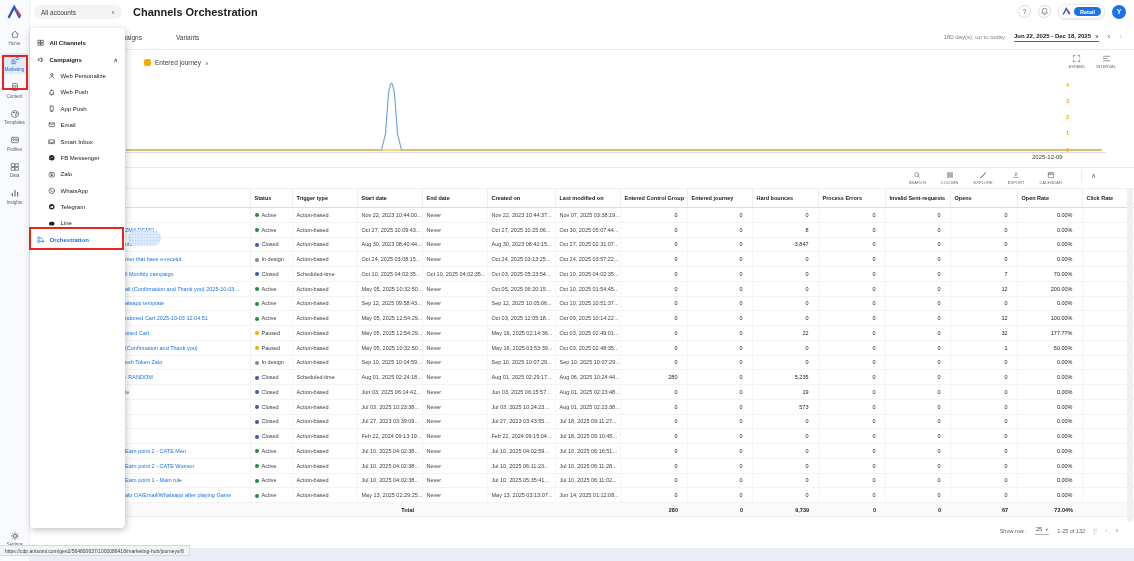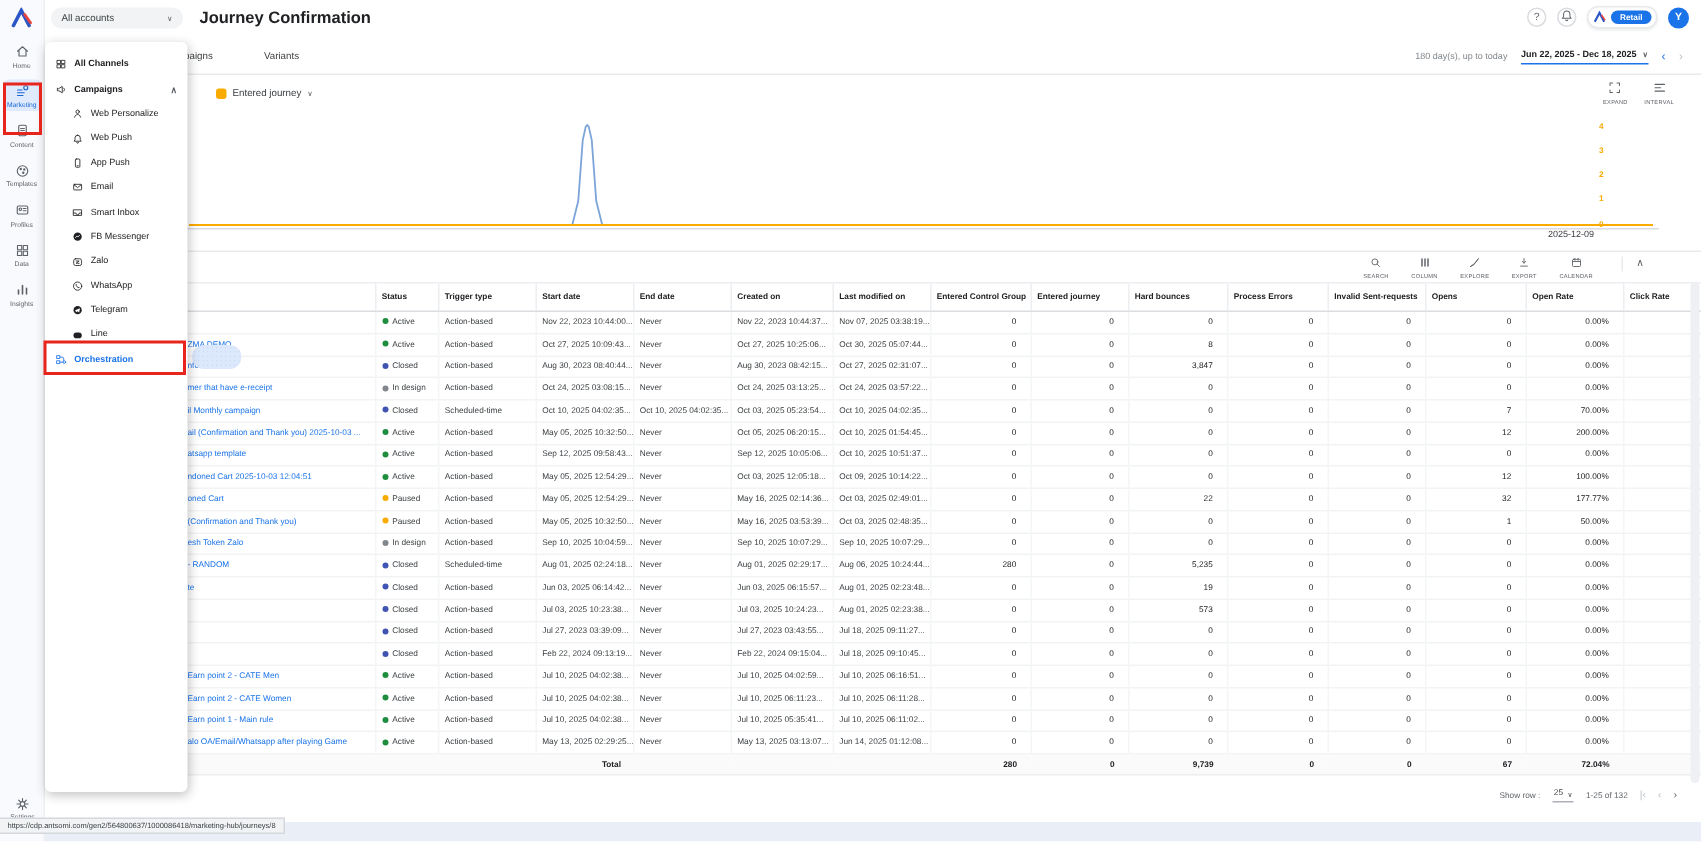--- a/index.html
+++ b/index.html
@@ -172,21 +172,21 @@
       </span>
     <span class="lbl">Settings</span>
   </div>
 </aside>
 
 <header id="topbar">
   <div id="account-pill">
     <span>All accounts</span>
     <span style="font-size:5px;color:#5f6368">∨</span>
   </div>
-  <h1 id="page-title">Journey Confirmation</h1>
+  <h1 id="page-title">Channels Orchestration</h1>
   <div id="top-right">
     <div class="round-btn">
         <span>?</span>
       </div>
     <div class="round-btn">
         <span id="bell-slot"><svg width="9" height="9" viewBox="0 0 12 12" fill="none" stroke="#5f6368" stroke-width=".9">
             <path d="M6 1.8a2.8 2.8 0 0 0-2.8 2.8v2L2.2 8.2h7.6L8.8 6.6v-2A2.8 2.8 0 0 0 6 1.8z"></path>
             <path d="M5 9.4a1 1 0 0 0 2 0"></path>
           </svg></span>
       </div>

